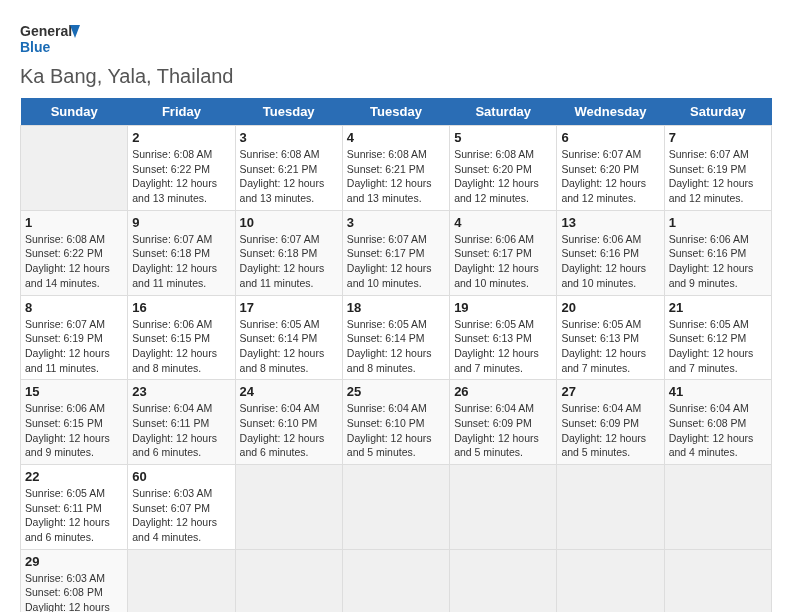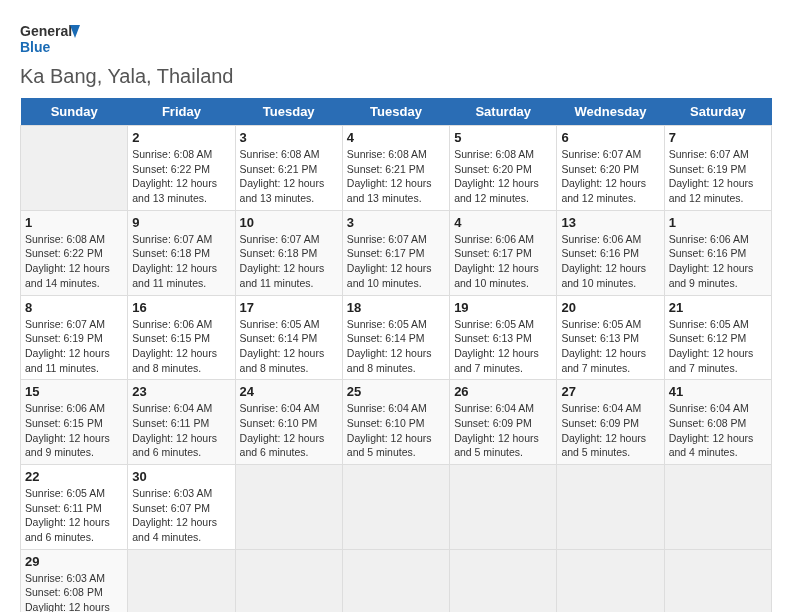--- a/index.html
+++ b/index.html
@@ -303,21 +303,21 @@
       </tr>
       <tr>
         <td>
           <span class="day-number">22</span>
           <div class="cell-content" style="white-space: pre-line;">Sunrise: 6:05 AM
 Sunset: 6:11 PM
 Daylight: 12 hours
 and 6 minutes.</div>
         </td>
         <td>
-          <span class="day-number">30</span>
+          <span class="day-number">60</span>
           <div class="cell-content" style="white-space: pre-line;">Sunrise: 6:03 AM
 Sunset: 6:07 PM
 Daylight: 12 hours
 and 4 minutes.</div>
         </td>
         <td class="empty-cell"></td>
         <td class="empty-cell"></td>
         <td class="empty-cell"></td>
         <td class="empty-cell"></td>
         <td class="empty-cell"></td>

